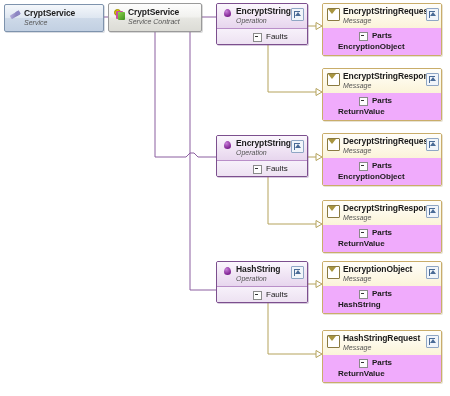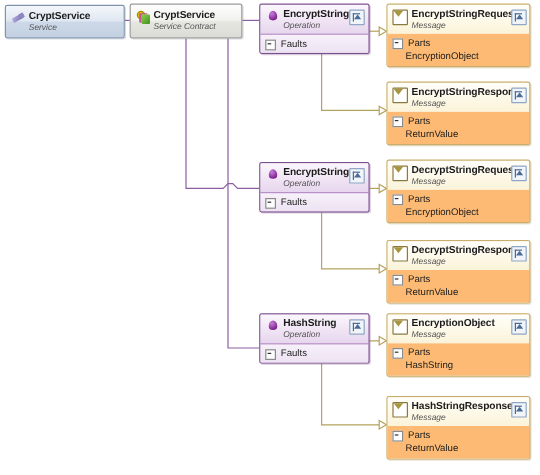--- a/index.html
+++ b/index.html
@@ -45,20 +45,21 @@
   .node .chev:after{
     content:"";position:absolute;left:3px;top:3px;
     border-left:3px solid transparent;border-right:3px solid transparent;
     border-bottom:4px solid #4a6b96;
   }
 
   .node .sect{
     display:flex;align-items:center;
     padding:1px 0 1px 4px;
     line-height:1.2;
+    margin-left:32px;
   }
   .node .exp{
     width:7px;height:7px;flex:0 0 7px;margin-right:4px;
     border:1px solid #8a8a8a;background:#fdfdfd;position:relative;
   }
   .node .exp:before{
     content:"";position:absolute;left:1px;top:2px;width:3px;height:1px;background:#333;
   }
   .node .sect .lbl{font-size:8px;color:#1b1b1b;white-space:nowrap;}
   .node .item{font-size:8px;color:#1b1b1b;padding:0px 2px 1px 15px;white-space:nowrap;line-height:1.25;}
@@ -105,21 +106,21 @@
     border:1px solid #c9ad6a;
     background:#fffdf2;
     border-radius:2px;
     box-shadow:1px 1px 0 rgba(180,160,110,0.30);
     overflow:hidden;
   }
   .n-msg .hdr{
     background:linear-gradient(to bottom,#fffefa 0%,#fdf8e6 60%,#fbf3d9 100%);
     padding:3px 2px 3px 4px;
   }
-  .n-msg .body{background:#fdba74;padding:2px 0 3px 0;}
+  .n-msg .body{background:#f0abfc;padding:2px 0 3px 0;font-weight:bold;}
 
   
   .ic-service:before{
     content:"";position:absolute;left:0px;top:3px;width:10px;height:4px;
     background:linear-gradient(135deg,#b9b2e0,#6f67a8);
     transform:rotate(-30deg);border-radius:1px;
   }
   .ic-service:after{
     content:"";position:absolute;left:6px;top:1px;width:4px;height:4px;
     background:#8d86c4;transform:rotate(-30deg);
@@ -341,21 +342,21 @@
         <span class="lbl">Parts</span>
       </div>
       <div class="item">HashString</div>
     </div>
   </div>
 
   <div class="node n-msg" style="left:322px;top:330px;width:120px;height:53px;">
     <div class="hdr">
       <span class="ic ic-msg"></span>
       <span class="titles">
-        <span class="t1">HashStringResponse</span>
+        <span class="t1">HashStringRequest</span>
         <span class="t2">Message</span>
       </span>
       <span class="chev"></span>
     </div>
     <div class="body">
       <div class="sect">
         <span class="exp"></span>
         <span class="lbl">Parts</span>
       </div>
       <div class="item">ReturnValue</div>

